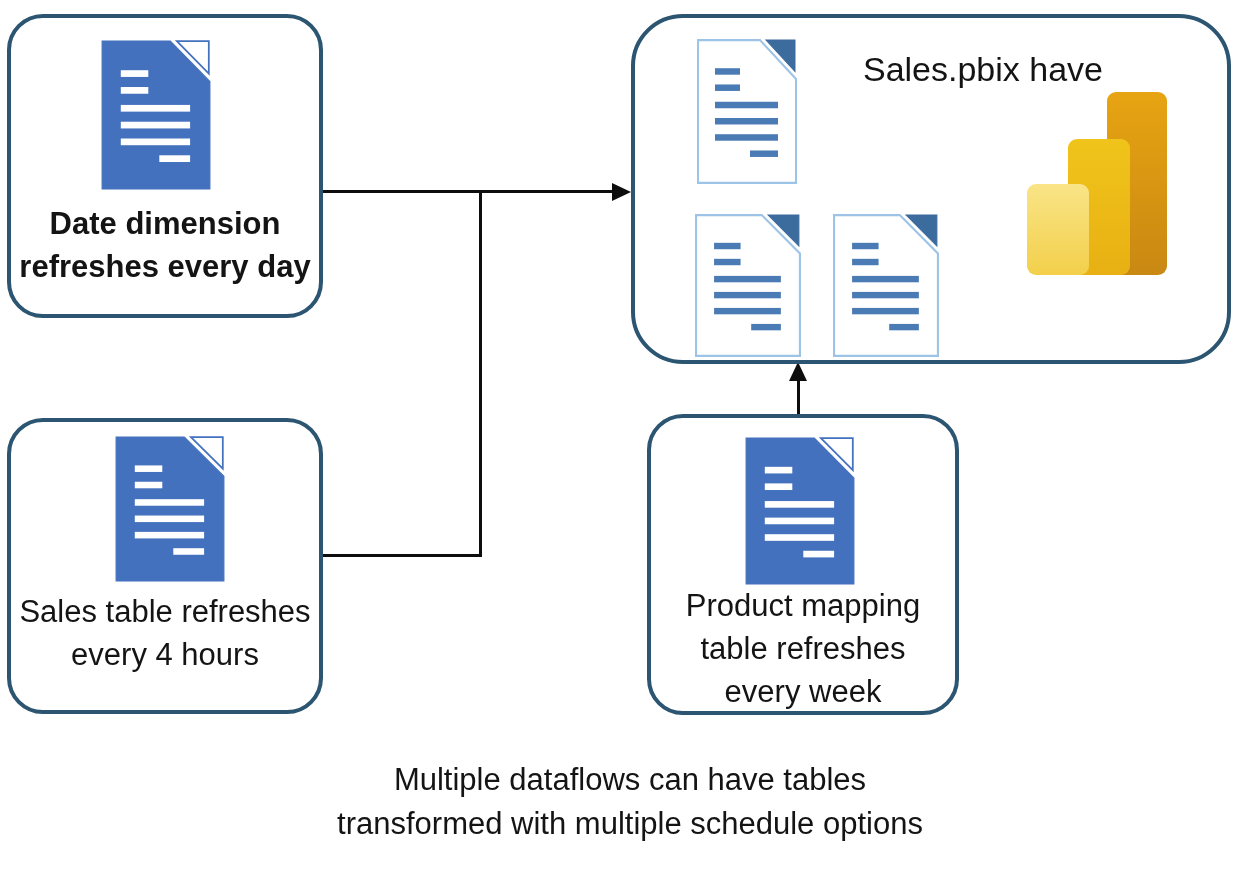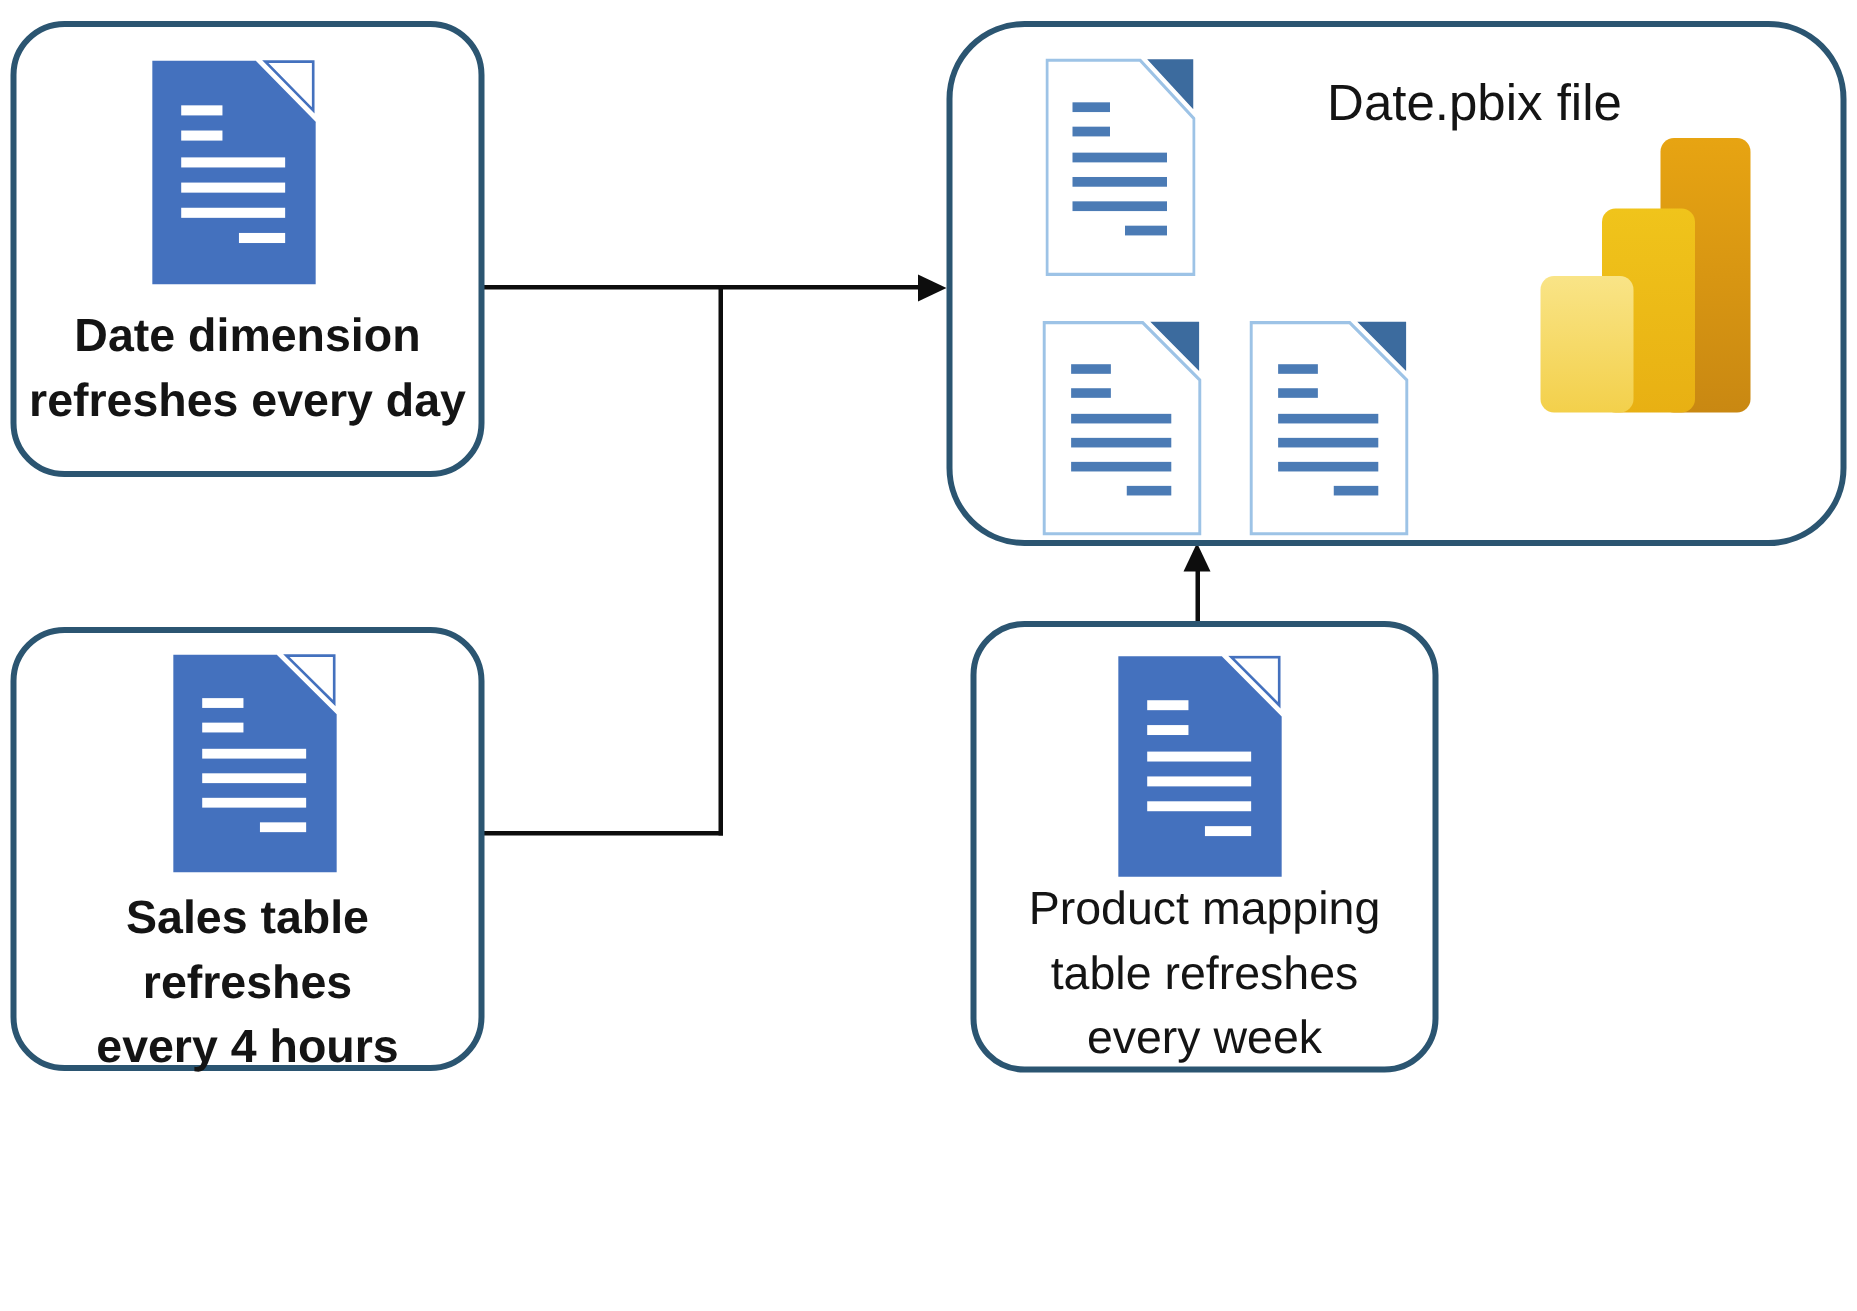--- a/index.html
+++ b/index.html
@@ -17,21 +17,21 @@
   .box-a { left:7px;   top:14px;  width:316px; height:304px; }
   .box-b { left:7px;   top:418px; width:316px; height:296px; }
   .box-c { left:647px; top:414px; width:312px; height:301px;padding-left:28px; }
   .box-d { left:631px; top:14px;  width:600px; height:350px; border-radius:52px; }
 
   .node-label {
     position:absolute; left:0; right:0; text-align:center;
     font-size:31px; line-height:43px; white-space:pre-line; color:var(--text,#111);
   }
   .box-a .node-label { top:184px;font-weight:bold; }
-  .box-b .node-label { top:168px;font-weight:bold; }
+  .box-b .node-label { top:168px; }
   .box-c .node-label { top:166px; }
 
   .pbix-title {
     position:absolute; left:198px; top:32px; width:300px;
     text-align:center; font-size:34px; color:var(--text,#111);
   }
 
   
   .doc { position:absolute; }
   .doc-blue  .doc-body { fill:var(--doc-blue,#4471BE); stroke:var(--doc-blue,#4471BE); stroke-width:1; }
@@ -130,21 +130,21 @@
       <rect class="doc-ln" x="18" y="73" width="63" height="6"></rect>
       <rect class="doc-ln" x="18" y="88" width="63" height="6"></rect>
       <rect class="doc-ln" x="53" y="103" width="28" height="6"></rect>
     </svg>
     <div class="node-label">Product mapping
 table refreshes
 every week</div>
   </div>
 
   <div class="node box-d">
-    <div class="pbix-title">Date.pbix file</div>
+    <div class="pbix-title">Sales.pbix have</div>
 
     <svg class="doc doc-white" style="left:62px; top:21px;" width="100" height="145" viewBox="0 0 100 134" preserveAspectRatio="none">
       <path class="doc-body" d="M1,1 L63,1 L99,37 L99,133 L1,133 Z"></path>
       <path class="doc-flap" d="M69,1 L98,1 L98,30 Z"></path>
       <rect class="doc-ln" x="18" y="27" width="25" height="6"></rect>
       <rect class="doc-ln" x="18" y="42" width="25" height="6"></rect>
       <rect class="doc-ln" x="18" y="58" width="63" height="6"></rect>
       <rect class="doc-ln" x="18" y="73" width="63" height="6"></rect>
       <rect class="doc-ln" x="18" y="88" width="63" height="6"></rect>
       <rect class="doc-ln" x="53" y="103" width="28" height="6"></rect>
@@ -172,14 +172,16 @@
       <rect class="doc-ln" x="53" y="103" width="28" height="6"></rect>
     </svg>
 
     <div class="pbi-logo">
       <div class="pbi-bar dark"></div>
       <div class="pbi-bar mid"></div>
       <div class="pbi-bar light"></div>
     </div>
   </div>
 
+  <div class="caption">Multiple dataflows can have tables
+transformed with multiple schedule options</div>
 
 </div>
 
 </body></html>

